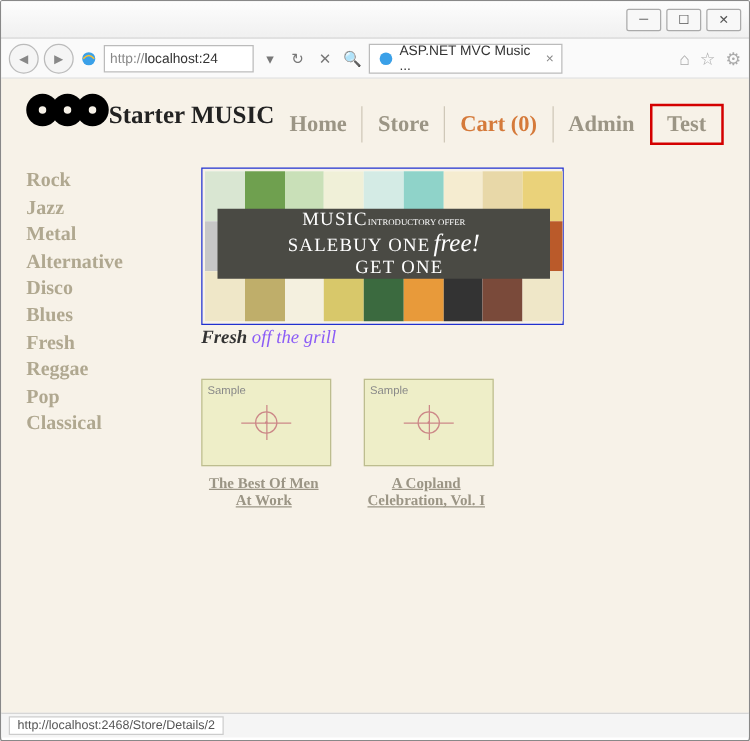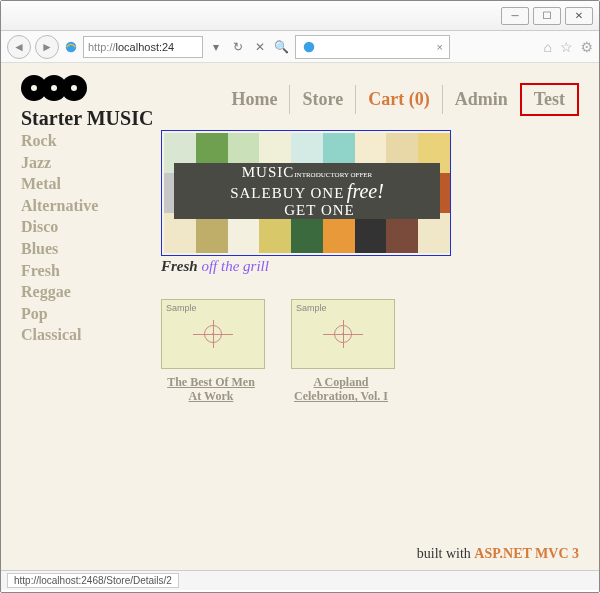--- a/index.html
+++ b/index.html
@@ -12,32 +12,32 @@
 .ie-icon{width:16px;height:16px;display:flex;align-items:center;justify-content:center;}
 .addr{flex:0 0 120px;height:22px;border:1px solid #bbb;background:#fff;display:flex;align-items:center;padding:0 4px;font-size:11px;color:#333;overflow:hidden;white-space:nowrap;}
 .addr .lh{color:#888;}
 .tool-icon{width:18px;height:18px;display:flex;align-items:center;justify-content:center;color:#777;font-size:12px;cursor:pointer;}
 .tab{flex:0 0 155px;height:24px;border:1px solid #bbb;background:#fff;display:flex;align-items:center;padding:0 6px;font-size:11px;color:#333;gap:4px;}
 .tab .x{margin-left:auto;color:#888;cursor:pointer;}
 .right-icons{display:flex;gap:8px;margin-left:auto;color:#aaa;font-size:14px;}
 .right-icons span{cursor:pointer;}
 .content{background:#f7f2e8;height:calc(100% - 62px - 22px);padding:12px 20px 8px 20px;overflow:hidden;position:relative;}
 .header{display:flex;align-items:flex-start;}
-.logo-wrap{display:flex;flex-direction:column;}
+.logo-wrap{display:flex;flex-direction:row;}
 .logo{display:flex;gap:-4px;}
 .disc{width:26px;height:26px;border-radius:50%;background:#000;position:relative;margin-left:-6px;}
 .disc:first-child{margin-left:0;}
 .disc::after{content:"";position:absolute;top:50%;left:50%;width:6px;height:6px;background:#f7f2e8;border-radius:50%;transform:translate(-50%,-50%);}
 .brand{font-family:Georgia,serif;font-weight:bold;font-size:20px;color:#222;margin-top:6px;}
 .nav{margin-left:auto;display:flex;align-items:center;gap:0;margin-top:8px;}
 .nav-item{font-family:Georgia,serif;font-size:18px;font-weight:bold;color:#9b9585;padding:4px 12px;border-left:1px solid #cfc8b8;cursor:pointer;}
 .nav-item:first-child{border-left:none;}
 .nav-item.cart{color:#d57a3a;}
 .nav-item.test{border:2px solid #d40000;color:#9b9585;}
-.body{display:flex;gap:20px;}
+.body{display:flex;margin-top:18px;gap:20px;}
 .sidebar{width:120px;}
 .sidebar-item{font-family:Georgia,serif;font-size:16px;font-weight:bold;color:#b0a890;line-height:1.35;cursor:pointer;}
 .main{flex:1;}
 .banner{border:1px solid #2030d0;padding:2px;width:290px;}
 .mosaic{width:286px;height:120px;position:relative;background:#fff;}
 .mosaic-row{display:flex;height:33.33%;}
 .sq{flex:1;}
 .overlay{position:absolute;left:10px;right:10px;top:30px;height:56px;background:#4a4a44;display:flex;align-items:center;justify-content:center;}
 .overlay-text{color:#fff;font-family:Georgia,serif;font-size:10px;line-height:1.1;text-align:center;}
 .overlay-text .big{font-size:15px;letter-spacing:1px;}
@@ -84,20 +84,21 @@
         <span>localhost:24</span>
     </div>
     <span class="tool-icon">▾</span>
     <span class="tool-icon">↻</span>
     <span class="tool-icon">✕</span>
     <span class="tool-icon">🔍</span>
     <div class="tab">
       <svg class="e" viewBox="0 0 16 16">
           <circle cx="8" cy="8" r="6" fill="#3aa0e8"></circle>
         </svg>
+      <span>ASP.NET MVC Music ...</span>
       <span class="x">×</span>
     </div>
     <div class="right-icons">
       <span>⌂</span>
       <span>☆</span>
       <span>⚙</span>
     </div>
   </div>
 
   <div class="content">
@@ -194,21 +195,18 @@
                 <div class="sample">Sample</div>
                 <div class="cross-h"></div>
                 <div class="cross-v"></div>
               </div>
               <div class="album-title">A Copland Celebration, Vol. I</div>
             </div>
           </div>
       </div>
     </div>
 
-    <div class="footer">
-      <span>built with </span><span class="mvc">ASP.NET MVC 3</span>
-    </div>
   </div>
 
   <div class="statusbar">
     <div class="status-box">http://localhost:2468/Store/Details/2</div>
   </div>
 </div>
 
 </body></html>

